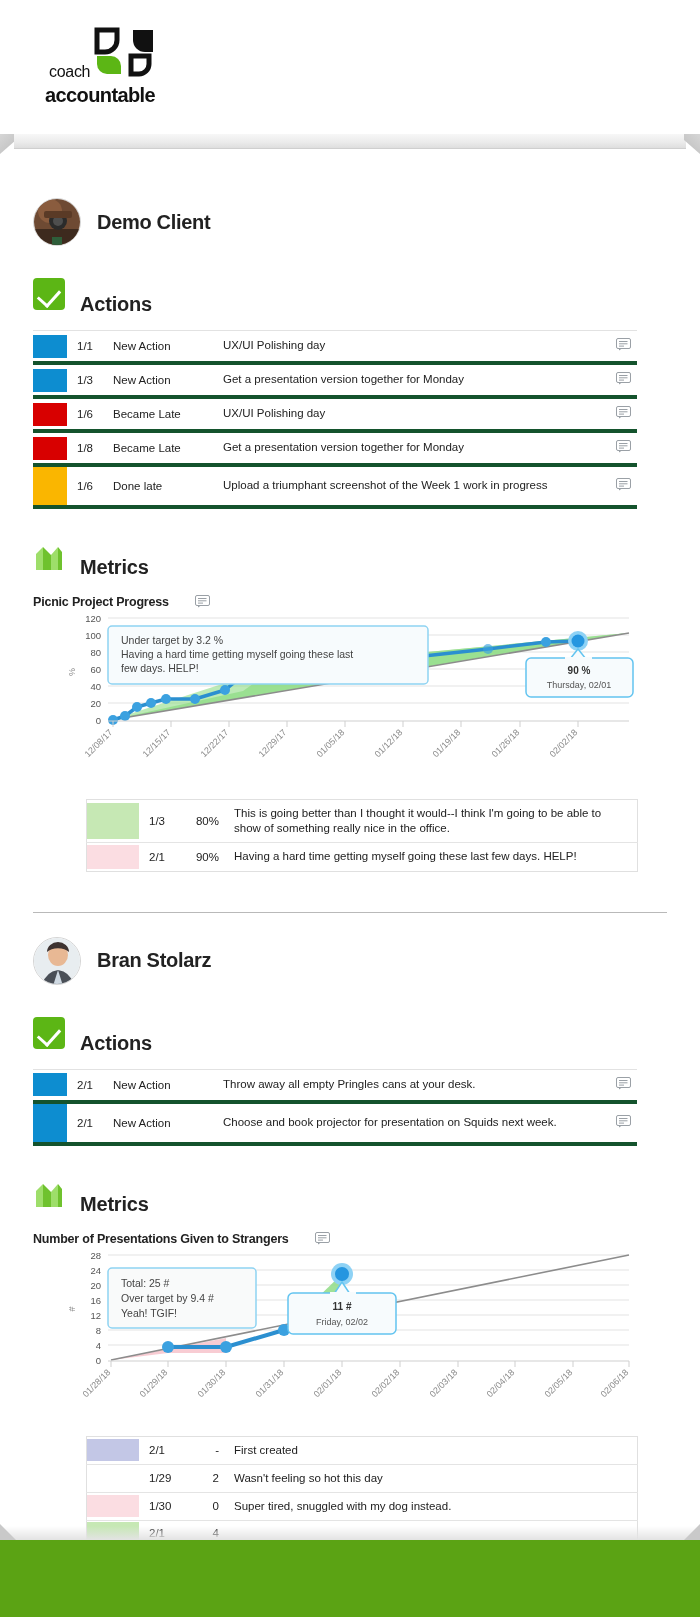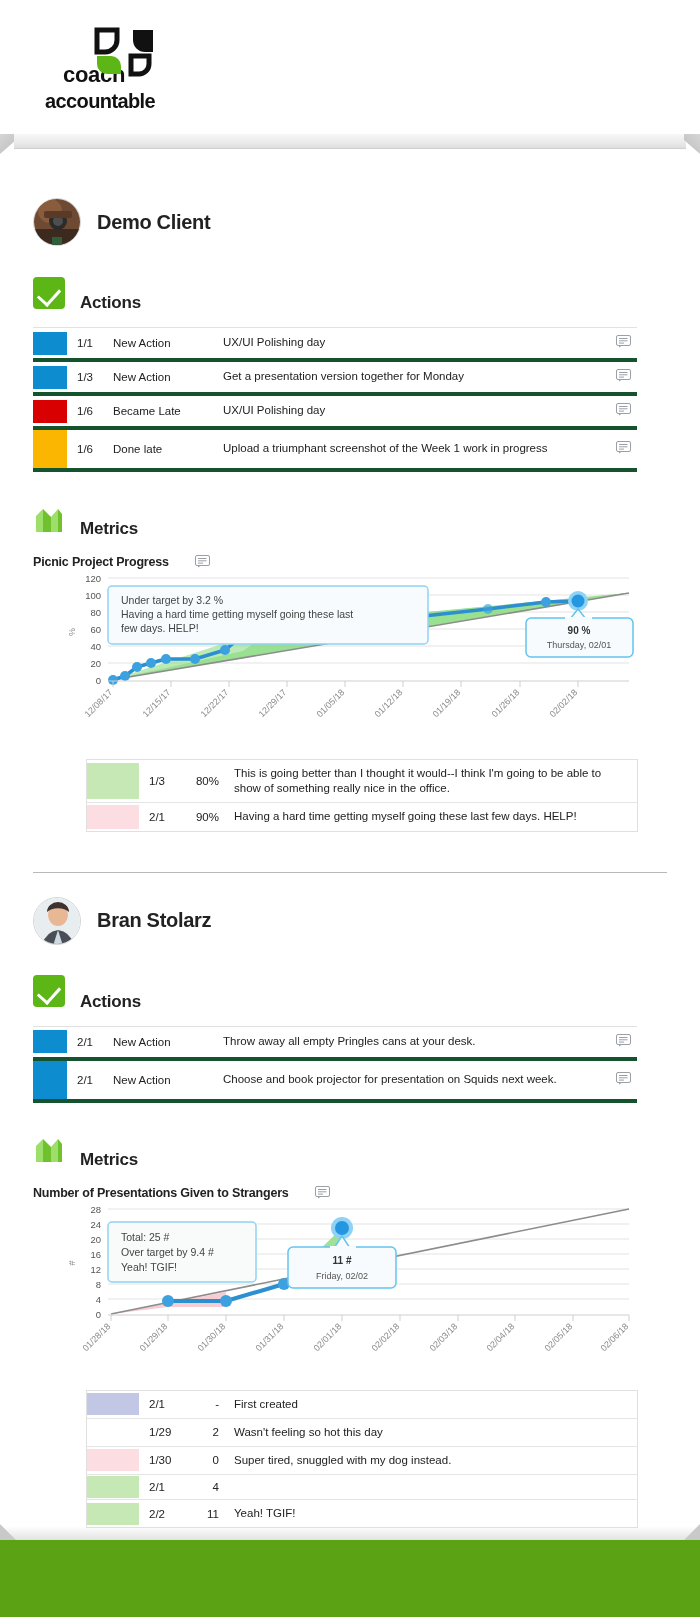--- a/index.html
+++ b/index.html
@@ -15,22 +15,22 @@
 
   
   .logo-area { height:126px; position:relative; }
   .logo-wrap {
     position:absolute; left:45px; top:26px;
     display:flex; flex-direction:column; align-items:flex-start;
   }
   .logo-mark { position:relative; width:64px; height:52px; margin-left:48px; }
   .logo-text { margin-top:-14px; line-height:1.0; }
   .logo-coach {
-    font-size:22px; font-weight:700; color:#111; letter-spacing:-0.3px;
-    display:block; margin-left:18px;
+    font-size:16px; font-weight:400; color:#111; letter-spacing:-0.3px;
+    display:block; margin-left:4px;
   }
   .logo-accountable {
     font-size:20px; font-weight:bold; color:#111; letter-spacing:-0.6px;
     display:block; margin-top:5px;
   }
 
   
   .ribbon-band { position:relative; height:28px; }
   .ribbon-bar {
     position:absolute; left:14px; right:14px; top:8px; height:15px;
@@ -69,21 +69,21 @@
     padding-left:33px; margin-top:26px;
   }
   .sec-icon { width:32px; height:32px; border-radius:4px; flex:none; position:relative; }
   .sec-icon.check { background:#5cb615; }
   .sec-icon.check:after {
     content:""; position:absolute; left:9px; top:7px;
     width:11px; height:18px; border:solid #fff; border-width:0 3px 3px 0;
     transform:rotate(42deg);
   }
   .sec-icon.metric { background:transparent; }
-  .sec-title { font-size:17px; font-weight:bold; letter-spacing:-0.2px;margin-top:21px; }
+  .sec-title { font-size:20px; font-weight:bold; letter-spacing:-0.2px;margin-top:21px; }
 
   
   .actions-table {
     width:604px; margin:14px 0 0 33px;
     border-collapse:collapse;
     border-top:1px solid #e2e2e2;
     font-size:11.5px;
   }
   .actions-table tr { border-bottom:4px solid #14532d; }
   .actions-table td { padding:7px 4px; vertical-align:middle; }
@@ -242,20 +242,35 @@
     <td class="col-note"><span class="note-icon"><svg width="15" height="14" viewBox="0 0 15 14">
               <rect x="0.5" y="0.5" width="14" height="10" rx="1.5" fill="#fff" stroke="#9aa0a6"></rect>
               <path d="M3 12.5 l0 -2 l3 0 z" fill="#9aa0a6"></path>
               <line x1="3" y1="3.5" x2="11.5" y2="3.5" stroke="#9aa0a6"></line>
               <line x1="3" y1="5.8" x2="11.5" y2="5.8" stroke="#9aa0a6"></line>
               <line x1="3" y1="8.1" x2="8" y2="8.1" stroke="#9aa0a6"></line>
             </svg></span></td>
   </tr>
   <tr>
     <td class="swatch-cell">
+          <span class="swatch" style="background:#d80000"></span>
+        </td>
+    <td class="col-date">1/8</td>
+    <td class="col-kind">Became Late</td>
+    <td class="col-desc">Get a presentation version together for Monday</td>
+    <td class="col-note"><span class="note-icon"><svg width="15" height="14" viewBox="0 0 15 14">
+              <rect x="0.5" y="0.5" width="14" height="10" rx="1.5" fill="#fff" stroke="#9aa0a6"></rect>
+              <path d="M3 12.5 l0 -2 l3 0 z" fill="#9aa0a6"></path>
+              <line x1="3" y1="3.5" x2="11.5" y2="3.5" stroke="#9aa0a6"></line>
+              <line x1="3" y1="5.8" x2="11.5" y2="5.8" stroke="#9aa0a6"></line>
+              <line x1="3" y1="8.1" x2="8" y2="8.1" stroke="#9aa0a6"></line>
+            </svg></span></td>
+  </tr>
+  <tr>
+    <td class="swatch-cell">
           <span class="swatch" style="background:#fab600;height:38px"></span>
         </td>
     <td class="col-date">1/6</td>
     <td class="col-kind">Done late</td>
     <td class="col-desc">Upload a triumphant screenshot of the Week 1 work in progress</td>
     <td class="col-note"><span class="note-icon"><svg width="15" height="14" viewBox="0 0 15 14">
               <rect x="0.5" y="0.5" width="14" height="10" rx="1.5" fill="#fff" stroke="#9aa0a6"></rect>
               <path d="M3 12.5 l0 -2 l3 0 z" fill="#9aa0a6"></path>
               <line x1="3" y1="3.5" x2="11.5" y2="3.5" stroke="#9aa0a6"></line>
               <line x1="3" y1="5.8" x2="11.5" y2="5.8" stroke="#9aa0a6"></line>

